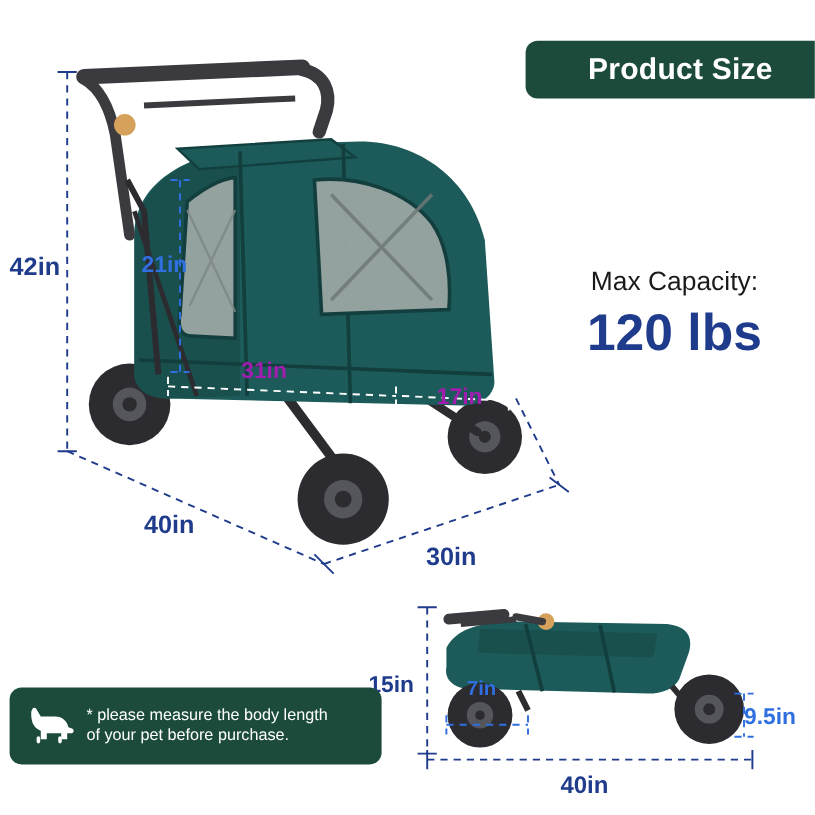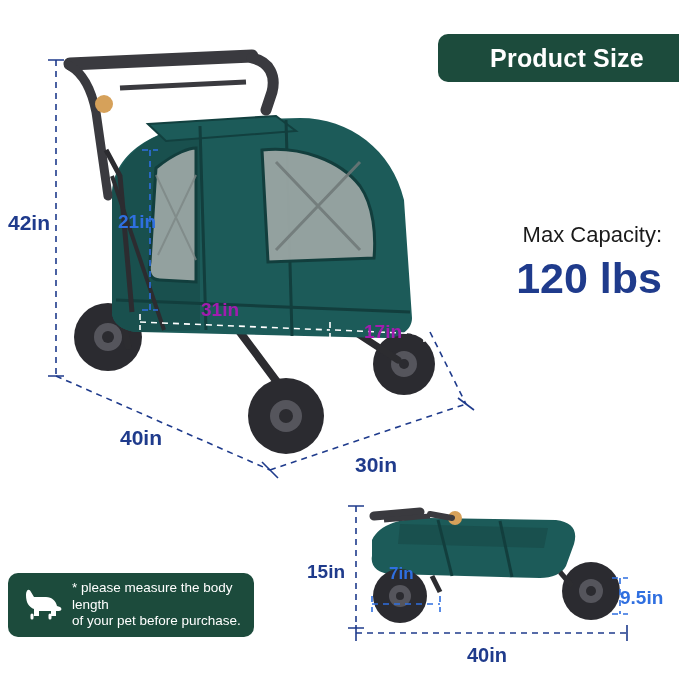--- a/index.html
+++ b/index.html
@@ -16,27 +16,27 @@
   .product-size-badge{
     position:absolute;left:438px;top:34px;width:258px;height:48px;
     background:#1c4b3c;border-radius:10px;
     display:flex;align-items:center;justify-content:center;
   }
   .product-size-badge span{
     color:#ffffff;font-size:25px;font-weight:bold;letter-spacing:.2px;
   }
 
   
-  .max-cap{position:absolute;left:462px;top:222px;width:200px;text-align:right;}
+  .max-cap{position:absolute;left:462px;top:222px;width:200px;text-align:center;}
   .max-cap .cap-label{font-size:22px;color:#1a1a1a;font-weight:normal;}
   .max-cap .cap-value{font-size:43px;color:#1f3b8c;font-weight:bold;margin-top:6px;}
 
   
   .note{
-    position:absolute;left:8px;top:573px;width:246px;height:64px;
+    position:absolute;left:8px;top:573px;width:310px;height:64px;
     background:#1c4b3c;border-radius:10px;
     display:flex;align-items:center;
   }
   .note .dog{margin-left:12px;margin-right:8px;flex:0 0 auto;}
   .note .note-text{color:#ffffff;font-size:13.5px;line-height:1.25;}
 
   
   .dim-label{
     position:absolute;font-weight:bold;color:#1f3b8c;white-space:nowrap;
   }

